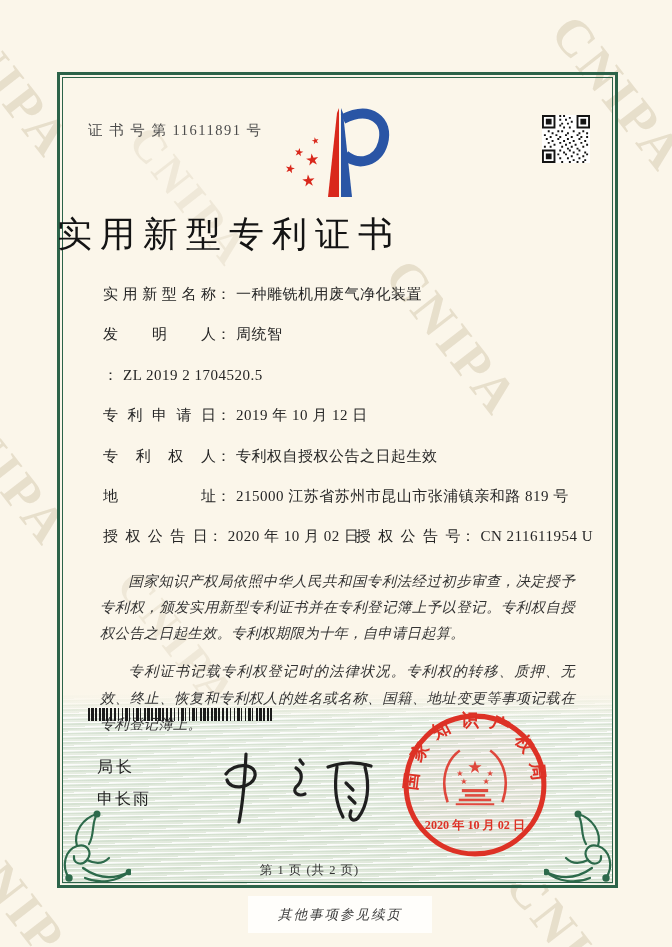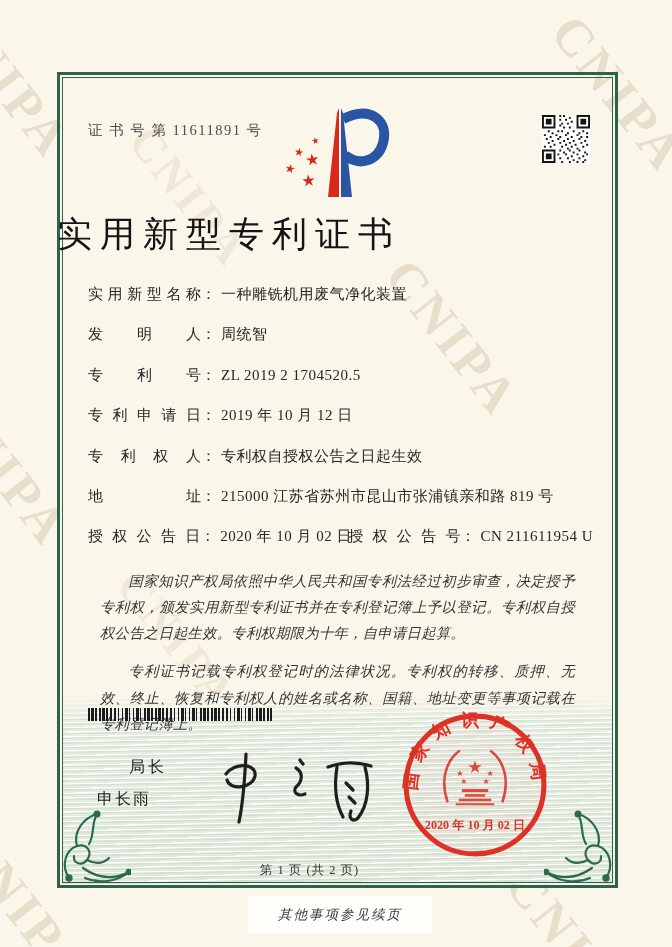--- a/index.html
+++ b/index.html
@@ -41,41 +41,41 @@
   .cert-number{position:absolute;left:88px;top:121px;z-index:4;
     font-size:14.5px;letter-spacing:1.5px;color:#4c4c4c;}
   .logo{position:absolute;left:281px;top:97px;z-index:4;}
   .qr{position:absolute;left:542px;top:115px;z-index:4;}
   .title{position:absolute;left:57px;width:561px;top:211px;z-index:4;
     text-align:left;font-size:35px;font-weight:normal;letter-spacing:8px;color:#141414;}
 
   
   .fields{position:absolute;left:88px;top:282px;width:505px;z-index:4;
     font-size:15px;color:#262626;}
-  .frow{display:flex;align-items:center;line-height:24px;margin-bottom:16.4px;white-space:nowrap;}
+  .frow{display:flex;align-items:center;line-height:24px;margin-bottom:16.4px;white-space:nowrap;margin-left:15px;}
   .flabel{display:inline-block;width:113px;text-align:justify;text-align-last:justify;}
   .fcolon{margin-right:5px;}
   .fvalue{letter-spacing:.5px;}
   .fvalue.fixed{display:inline-block;width:128px;}
 
   
   .paras{position:absolute;left:88px;top:556px;width:499px;z-index:4;
     font-size:14.3px;font-style:italic;line-height:1.83;color:#333;
     text-align:justify;letter-spacing:.3px;}
   .paras p{margin:12px;text-indent:2em;}
 
   
   .barcode{position:absolute;left:88px;top:708px;width:184px;height:13px;z-index:4;
     background:repeating-linear-gradient(90deg,
       #1b1b1b 0 1.7px,transparent 1.7px 3.3px,
       #1b1b1b 3.3px 6.1px,transparent 6.1px 7.3px,
       #1b1b1b 7.3px 8.7px,transparent 8.7px 11.2px);}
 
   
-  .sig-title{position:absolute;left:97px;top:757px;z-index:4;font-size:16px;letter-spacing:3px;color:#222;margin-left:32px;}
+  .sig-title{position:absolute;left:97px;top:757px;z-index:4;font-size:16px;letter-spacing:3px;color:#222;}
   .sig-name{position:absolute;left:97px;top:789px;z-index:4;font-size:16px;letter-spacing:2px;color:#222;}
   .signature{position:absolute;left:200px;top:740px;z-index:4;}
 
   
   .seal{position:absolute;left:399px;top:709px;z-index:6;opacity:.93;}
 
   
   .ornament{position:absolute;z-index:5;}
   .orn-left{left:59px;top:806px;}
   .orn-right{left:544px;top:806px;transform:scaleX(-1);}
@@ -133,21 +133,20 @@
       <span class="flabel">实用新型名称</span>
         <span class="fcolon">：</span>
         <span class="fvalue">一种雕铣机用废气净化装置</span>
     </div>
     <div class="frow">
       <span class="flabel">发明人</span>
         <span class="fcolon">：</span>
         <span class="fvalue">周统智</span>
     </div>
     <div class="frow">
-      <span class="flabel">专利号</span>
         <span class="fcolon">：</span>
         <span class="fvalue">ZL 2019 2 1704520.5</span>
     </div>
     <div class="frow">
       <span class="flabel">专利申请日</span>
         <span class="fcolon">：</span>
         <span class="fvalue">2019 年 10 月 12 日</span>
     </div>
     <div class="frow">
       <span class="flabel">专利权人</span>

